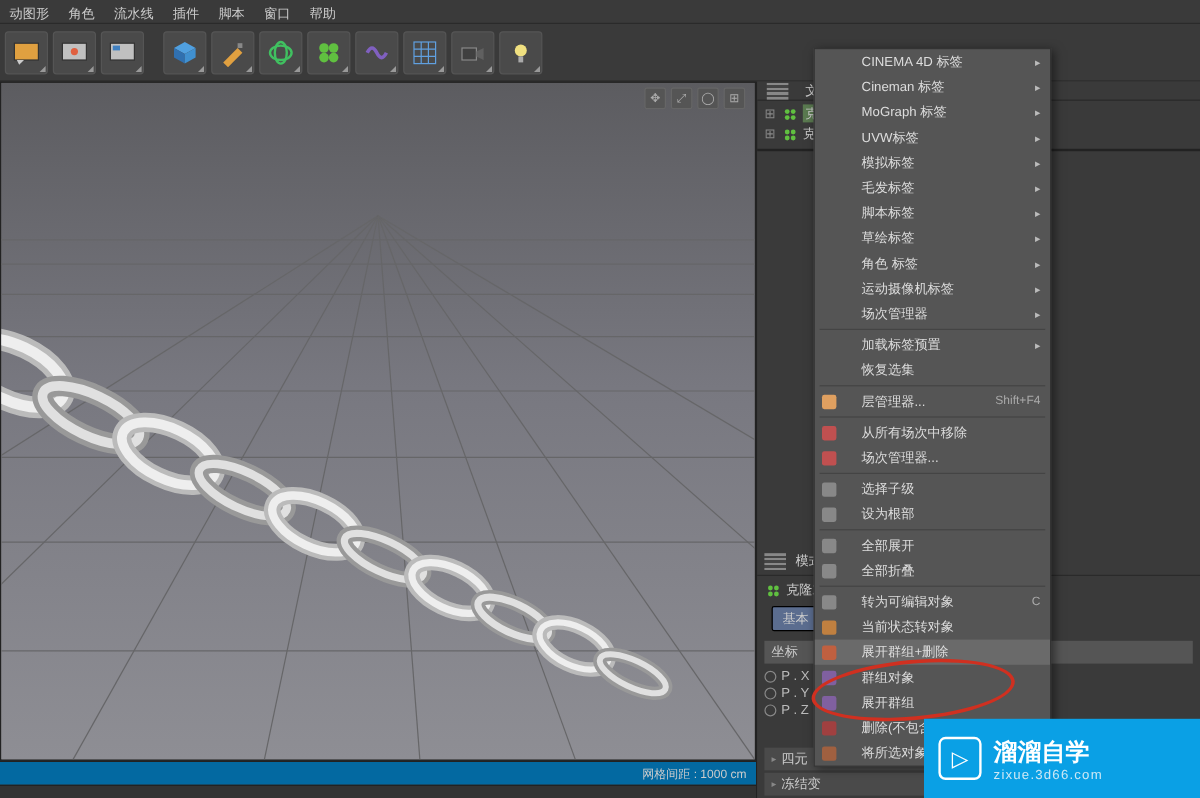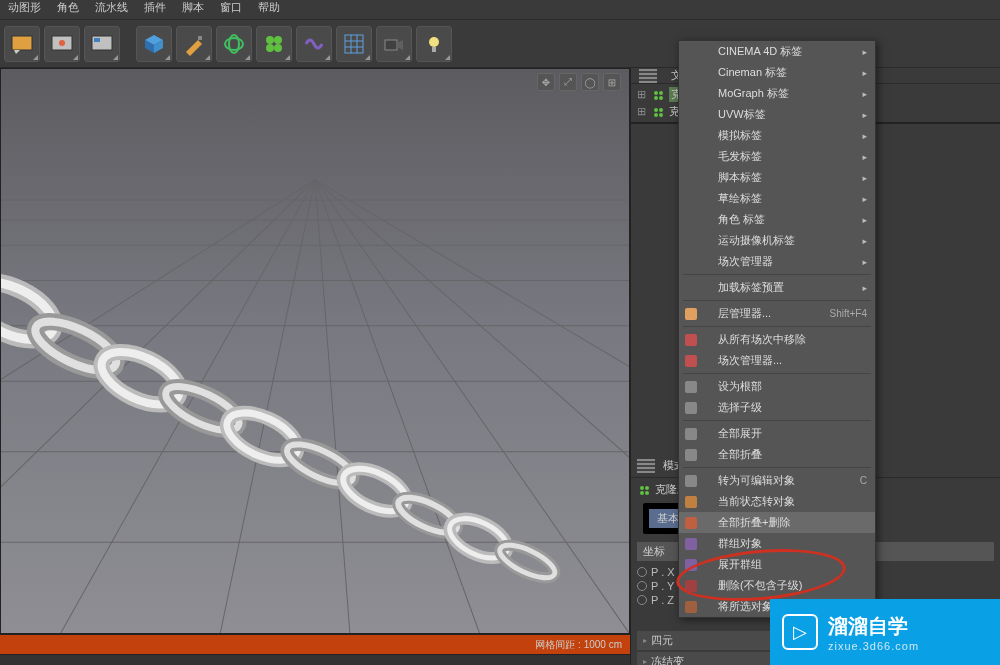--- a/index.html
+++ b/index.html
@@ -1,38 +1,38 @@
 <!DOCTYPE html>
 <html><head>
 <meta charset="utf-8">
 <style>
 * { margin: 0; padding: 0; box-sizing: border-box; font-family: "Microsoft YaHei", sans-serif; }
 body { width: 1000px; height: 665px; background: #353535; color: #ccc; font-size: 11px; overflow: hidden; position: relative; }
 
 
-.menu-bar { height: 20px; background: #3A3A3A; display: flex; align-items: flex-start; padding-left: 8px; gap: 16px; border-bottom: 1px solid #2a2a2a; }
+.menu-bar { height: 20px; background: #3A3A3A; display: flex; align-items: flex-end; padding-left: 8px; gap: 16px; border-bottom: 1px solid #2a2a2a; }
 .menu-bar span { color: #ccc; cursor: pointer; }
 
 
 .toolbar { height: 48px; background: #3A3A3A; display: flex; align-items: center; padding: 4px; gap: 4px; border-bottom: 1px solid #2a2a2a; }
 .tool-icon { width: 36px; height: 36px; background: #4a4a4a; border: 1px solid #555; border-radius: 3px; display: flex; align-items: center; justify-content: center; position: relative; }
 .tool-icon svg { width: 24px; height: 24px; }
 .tool-tri { position: absolute; bottom: 1px; right: 1px; width: 0; height: 0; border-left: 5px solid transparent; border-bottom: 5px solid #999; }
 
 
 .main-area { display: flex; height: calc(100% - 68px); }
 .viewport-col { flex: 1; display: flex; flex-direction: column; }
 .viewport { flex: 1; background: linear-gradient(to bottom, #5a5a5d 0%, #7a7a7d 60%, #8a8a8d 100%); position: relative; border: 1px solid #222; overflow: hidden; }
 .viewport-nav { position: absolute; top: 4px; right: 8px; display: flex; gap: 4px; }
 .nav-ico { width: 18px; height: 18px; background: #555; border: 1px solid #666; border-radius: 2px; display: flex; align-items: center; justify-content: center; color: #aaa; font-size: 10px; }
 
 
 .grid-svg { position: absolute; inset: 0; width: 100%; height: 100%; }
 
-.status-bar { height: 20px; background: #c2410c; display: flex; justify-content: flex-end; align-items: center; padding-right: 8px; border-top: 1px solid #222; }
+.status-bar { height: 20px; background: #0369a1; display: flex; justify-content: flex-end; align-items: center; padding-right: 8px; border-top: 1px solid #222; }
 .status-bar span { color: #ccc; font-size: 10px; }
 
 
 .right-col { width: 370px; background: #3A3A3A; display: flex; flex-direction: column; border-left: 1px solid #222; }
 .obj-header { height: 20px; background: #3A3A3A; display: flex; align-items: center; gap: 10px; padding-left: 8px; border-bottom: 1px solid #2a2a2a; }
 .obj-header .hdr-icon { width: 18px; height: 14px; background: repeating-linear-gradient(0deg,#888,#888 2px,#444 2px,#444 4px); margin-right: 4px; }
 .obj-tree { height: 58px; padding: 2px 6px; border-bottom: 1px solid #222; }
 .tree-row { display: flex; align-items: center; gap: 4px; padding: 1px 0; }
 .tree-exp { color: #888; width: 10px; }
 .tree-icon { width: 14px; height: 14px; display: flex; align-items: center; justify-content: center; }
@@ -49,21 +49,21 @@
 .ctx-sep { height: 1px; background: #444; margin: 2px 4px; }
 
 
 .annot { position: absolute; left: 676px; top: 550px; width: 170px; height: 50px; border: 3px solid #d03020; border-radius: 50%; z-index: 200; pointer-events: none; transform: rotate(-5deg); }
 
 
 .attr-panel { flex: 1; background: #3A3A3A; border-top: 1px solid #222; }
 .attr-header { display: flex; align-items: center; gap: 8px; padding: 4px 6px; border-bottom: 1px solid #2a2a2a; }
 .attr-header .hdr-icon { width: 18px; height: 14px; background: repeating-linear-gradient(0deg,#888,#888 2px,#444 2px,#444 4px); }
 .attr-tabs { display: flex; padding: 4px 6px; gap: 2px; }
-.attr-tab { padding: 2px 8px; background: #555; border-radius: 2px; color: #ccc; border: 6px solid #000000; }
+.attr-tab { padding: 2px 8px; background: #555; border-radius: 2px; color: #ccc; border: 1px solid #000000; }
 .attr-tab.active { background: #5b6d8f; }
 .attr-tab.sel { background: #5a7a50; }
 .attr-section { padding: 2px 6px; }
 .attr-label-bar { background: #555; padding: 2px 6px; margin: 4px 0; color: #ccc; }
 .attr-row { display: flex; align-items: center; gap: 4px; padding: 1px 0; }
 .attr-name { width: 40px; color: #bbb; display: flex; align-items: center; gap: 4px; }
 .radio { width: 10px; height: 10px; border: 1px solid #888; border-radius: 50%; display: inline-block; }
 .num-field { width: 14px; height: 14px; background: #2d2d2d; border: 1px solid #555; color: #ccc; }
 .spin { width: 12px; height: 14px; background: #555; border: 1px solid #666; display:flex; flex-direction:column; }
 .spin div{flex:1; display:flex;align-items:center;justify-content:center;font-size:6px;color:#aaa;}
@@ -436,20 +436,23 @@
     </div>
     <div class="ctx-item">
       <span>场次管理器</span>
       <span class="ctx-arrow">▸</span>
     </div>
     <div class="ctx-sep"></div>
     <div class="ctx-item">
       <span>加载标签预置</span>
       <span class="ctx-arrow">▸</span>
     </div>
+    <div class="ctx-item">
+      <span>恢复选集</span>
+    </div>
     <div class="ctx-sep"></div>
     <div class="ctx-item">
       <span class="ctx-icon">
         <svg width="14" height="14">
           <rect x="1" y="1" width="12" height="12" fill="#e0a060" rx="2"></rect>
         </svg>
       </span>
       <span>层管理器...</span>
       <span class="ctx-short">Shift+F4</span>
     </div>
@@ -470,29 +473,29 @@
       </span>
       <span>场次管理器...</span>
     </div>
     <div class="ctx-sep"></div>
     <div class="ctx-item">
       <span class="ctx-icon">
         <svg width="14" height="14">
           <rect x="1" y="1" width="12" height="12" fill="#888" rx="2"></rect>
         </svg>
       </span>
+      <span>选择子级</span>
+    </div>
+    <div class="ctx-item">
+      <span class="ctx-icon">
+        <svg width="14" height="14">
+          <rect x="1" y="1" width="12" height="12" fill="#888" rx="2"></rect>
+        </svg>
+      </span>
       <span>设为根部</span>
-    </div>
-    <div class="ctx-item">
-      <span class="ctx-icon">
-        <svg width="14" height="14">
-          <rect x="1" y="1" width="12" height="12" fill="#888" rx="2"></rect>
-        </svg>
-      </span>
-      <span>选择子级</span>
     </div>
     <div class="ctx-sep"></div>
     <div class="ctx-item">
       <span class="ctx-icon">
         <svg width="14" height="14">
           <rect x="1" y="1" width="12" height="12" fill="#888" rx="2"></rect>
         </svg>
       </span>
       <span>全部展开</span>
     </div>
@@ -521,21 +524,21 @@
         </svg>
       </span>
       <span>当前状态转对象</span>
     </div>
     <div class="ctx-item hover">
       <span class="ctx-icon">
         <svg width="14" height="14">
           <rect x="1" y="1" width="12" height="12" fill="#c06040" rx="2"></rect>
         </svg>
       </span>
-      <span>全部折叠+删除</span>
+      <span>展开群组+删除</span>
     </div>
     <div class="ctx-item">
       <span class="ctx-icon">
         <svg width="14" height="14">
           <rect x="1" y="1" width="12" height="12" fill="#8060a0" rx="2"></rect>
         </svg>
       </span>
       <span>群组对象</span>
     </div>
     <div class="ctx-item">

